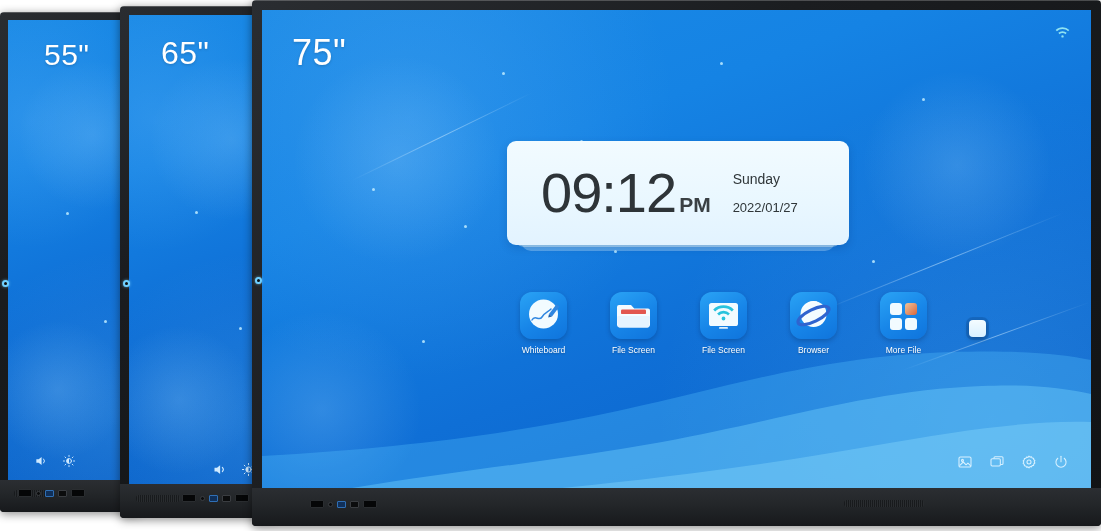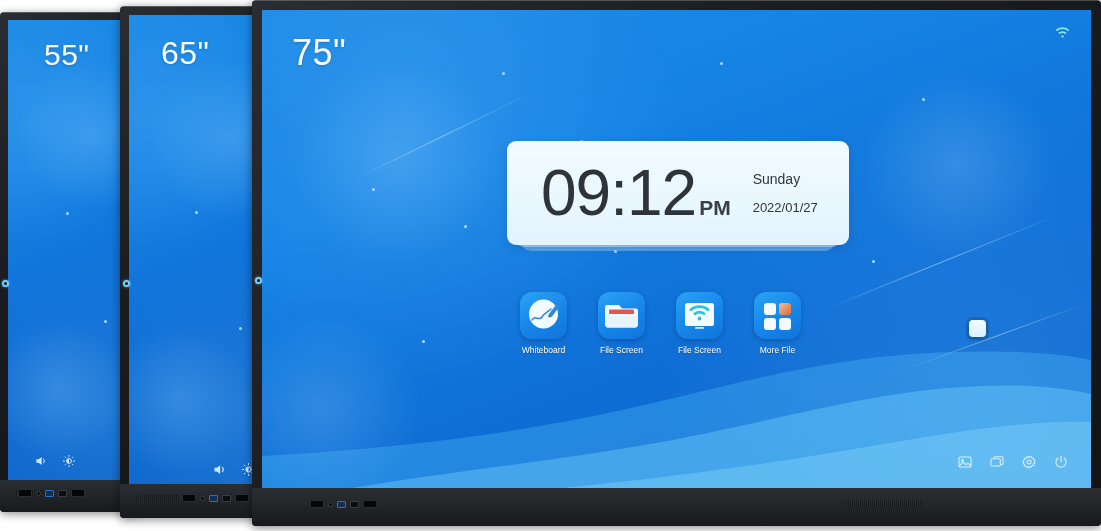--- a/index.html
+++ b/index.html
@@ -79,30 +79,30 @@
   .clock-l1 { left:7px;  right:7px;  top:10px; height:96px; background:rgba(215,242,255,.55); }
   .clock-card {
     position:absolute; left:0; right:0; top:0; height:104px;
     background:linear-gradient(180deg,#f2fbff 0%,#e9f7ff 60%,#e2f3ff 100%);
     border-radius:9px;
     box-shadow:0 3px 8px rgba(0,40,90,.18);
     display:flex; align-items:center; padding:0 18px 0 34px;
   }
   .time-wrap { display:flex; align-items:baseline; }
   .time {
-    font-size:64px; font-weight:300; color:#2e3438; line-height:1;
+    font-size:56px; font-weight:300; color:#2e3438; line-height:1;
     letter-spacing:-1px;
   }
   .ampm { font-size:21px; font-weight:600; color:#3a4044; margin-left:3px; }
   .date-wrap { margin-left:22px; display:flex; flex-direction:column; justify-content:flex-end; gap:13px; }
   .weekday { font-size:14px; color:#2f3639; }
   .date { font-size:13px; color:#2f3639; }
 
   
-  .dock { position:absolute; display:flex; gap:29px; }
+  .dock { position:absolute; display:flex; gap:41px; }
   .app { width:49px; display:flex; flex-direction:column; align-items:center; cursor:pointer; }
   .app-icon {
     width:47px; height:47px; border-radius:12px;
     background:linear-gradient(150deg,#2aa3f5 0%,#1785e8 55%,#0f74dc 100%);
     position:relative; overflow:hidden;
     box-shadow:0 2px 5px rgba(0,30,70,.28);
     display:flex; align-items:center; justify-content:center;
   }
   .app-label { margin-top:6px; font-size:8.5px; color:#ffffff; white-space:nowrap;
     text-shadow:0 1px 2px rgba(0,0,0,.25); }
@@ -281,20 +281,30 @@
                 <path d="M23.5 28.4a1.9 1.9 0 1 0 0-3.8 1.9 1.9 0 0 0 0 3.8z"></path>
                 <path d="M23.5 21.6c1.7 0 3.3.7 4.5 1.9l1.9-2a9 9 0 0 0-12.8 0l1.9 2a6.4 6.4 0 0 1 4.5-1.9z"></path>
                 <path d="M23.5 16.1a12 12 0 0 1 8.4 3.4l1.9-2a14.8 14.8 0 0 0-20.6 0l1.9 2a12 12 0 0 1 8.4-3.4z"></path>
               </g>
               <rect x="19" y="35" width="9" height="1.8" rx=".9" fill="#dff0fb"></rect>
             </svg>
           </div>
           <div class="app-label">File Screen</div>
         </div>
 
+        <div class="app">
+          <div class="app-icon">
+            <svg width="47" height="47" viewBox="0 0 47 47">
+              <circle cx="23.5" cy="22" r="13" fill="#f4fcff"></circle>
+              <ellipse cx="23.5" cy="23.5" rx="17" ry="6" transform="rotate(-26 23.5 23.5)" fill="none" stroke="#2f64cf" stroke-width="3.2"></ellipse>
+              <path d="M14 15a13 13 0 0 1 13 -5" fill="none" stroke="#ffffff" stroke-width="1.4" opacity=".7"></path>
+            </svg>
+          </div>
+          <div class="app-label">Browser</div>
+        </div>
 
         <div class="app">
           <div class="app-icon">
             <svg width="47" height="47" viewBox="0 0 47 47">
               <rect x="10" y="11" width="12" height="12" rx="3" fill="#f2fbff"></rect>
               <rect x="25" y="11" width="12" height="12" rx="3" fill="url(#og)"></rect>
               <rect x="10" y="26" width="12" height="12" rx="3" fill="#f2fbff"></rect>
               <rect x="25" y="26" width="12" height="12" rx="3" fill="#f2fbff"></rect>
               <defs>
                 <linearGradient id="og" x1="0" y1="0" x2="1" y2="1">

